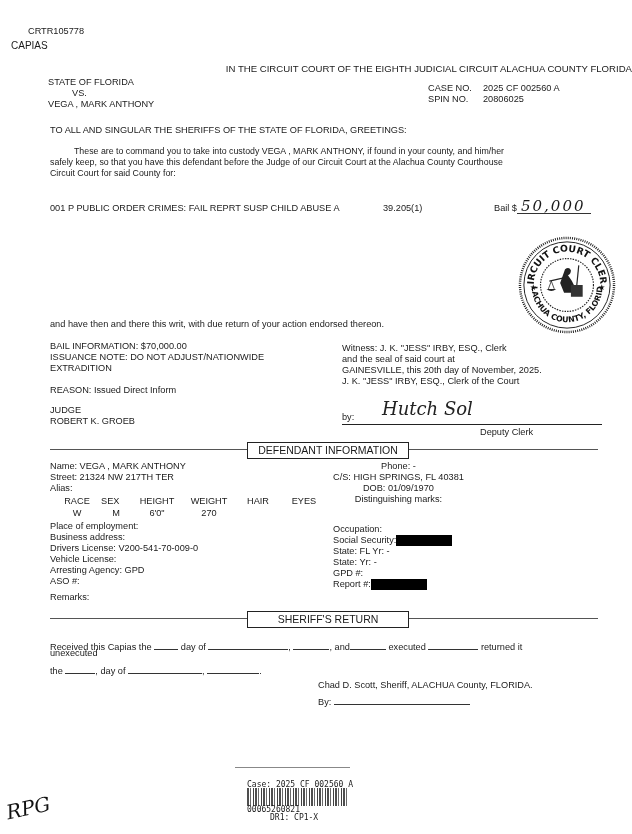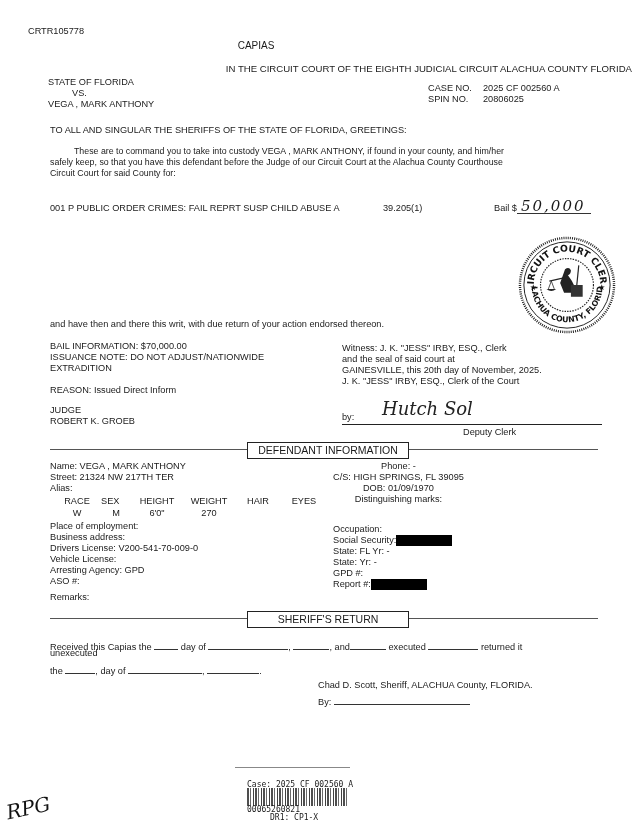--- a/index.html
+++ b/index.html
@@ -28,21 +28,21 @@
     background: repeating-linear-gradient(90deg, #222 0 2px, #fff 2px 3px, #444 3px 4px, #fff 4px 6px, #111 6px 7px, #fff 7px 8px);
     opacity: 0.8;
   }
   .mono { font-family: "DejaVu Sans Mono", monospace; font-size: 8px; line-height: 8px; }
   .sig { font-family: "DejaVu Serif", serif; font-style: italic; }
 </style>
 </head>
 <body>
 
 <div class="abs" style="left:28px;top:26px;">CRTR105778</div>
-<div class="abs" style="left:0;width:512px;top:40px;text-align:center;font-size:10px;">CAPIAS</div>
+<div class="abs" style="left:11px;width:512px;top:40px;font-size:10px;">CAPIAS</div>
 <div class="abs" style="left:0;width:632px;top:63px;text-align:right;font-size:9.6px;">IN THE CIRCUIT COURT OF THE EIGHTH JUDICIAL CIRCUIT ALACHUA COUNTY FLORIDA</div>
 
 <div class="abs line" style="left:48px;top:77px;">
   <div>STATE OF FLORIDA</div>
   <div style="padding-left:24px;">VS.</div>
   <div>VEGA , MARK ANTHONY</div>
 </div>
 
 <div class="abs line" style="left:428px;top:83px;">
   <div><span style="display:inline-block;width:55px;">CASE NO.</span><span>2025 CF 002560 A</span></div>
@@ -102,34 +102,34 @@
 </div>
 
 <div class="abs line" style="left:50px;top:405px;">
   <div>JUDGE</div>
   <div>ROBERT K. GROEB</div>
 </div>
 
 <div class="abs" style="left:342px;top:412px;">by:</div>
 <div class="abs sig" style="left:382px;top:398px;font-size:18px;color:#222;">Hutch Sol</div>
 <div class="hr" style="left:342px;top:424px;width:260px;background:#222;"></div>
-<div class="abs" style="left:463px;top:427px;">Deputy Clerk</div>
+<div class="abs" style="left:480px;top:427px;">Deputy Clerk</div>
 
 <div class="hr" style="left:50px;top:449px;width:548px;"></div>
 <div class="boxlabel" style="left:247px;top:442px;width:160px;">DEFENDANT INFORMATION</div>
 
 <div class="abs line" style="left:50px;top:461px;">
   <div>Name:  VEGA , MARK ANTHONY</div>
   <div>Street: 21324 NW 217TH TER</div>
   <div>Alias:</div>
 </div>
 
 <div class="abs line" style="left:333px;top:461px;text-align:center;">
   <div>Phone: -</div>
-  <div>C/S: HIGH SPRINGS, FL 39095</div>
+  <div>C/S: HIGH SPRINGS, FL 40381</div>
   <div>DOB: 01/09/1970</div>
   <div>Distinguishing marks:</div>
 </div>
 
 <table class="abs" style="left:54px;top:495px;border-collapse:collapse;font-size:9.2px;line-height:10px;">
   <tbody>
       <tr>
     <td style="width:44px;text-align:center;">RACE</td>
     <td style="width:30px;text-align:left;">SEX</td>
     <td style="width:48px;text-align:center;">HEIGHT</td>

